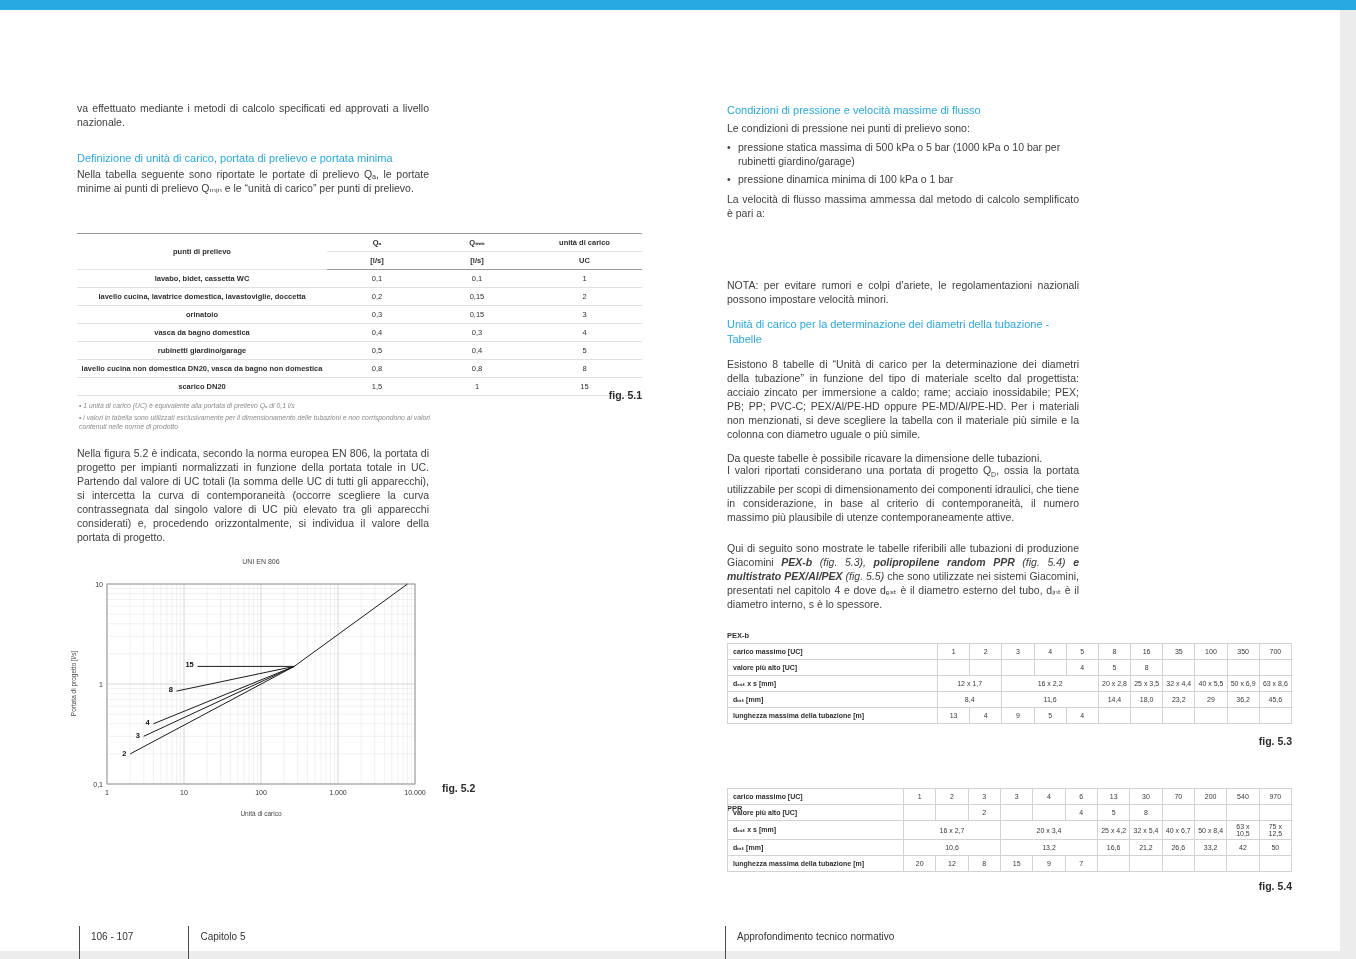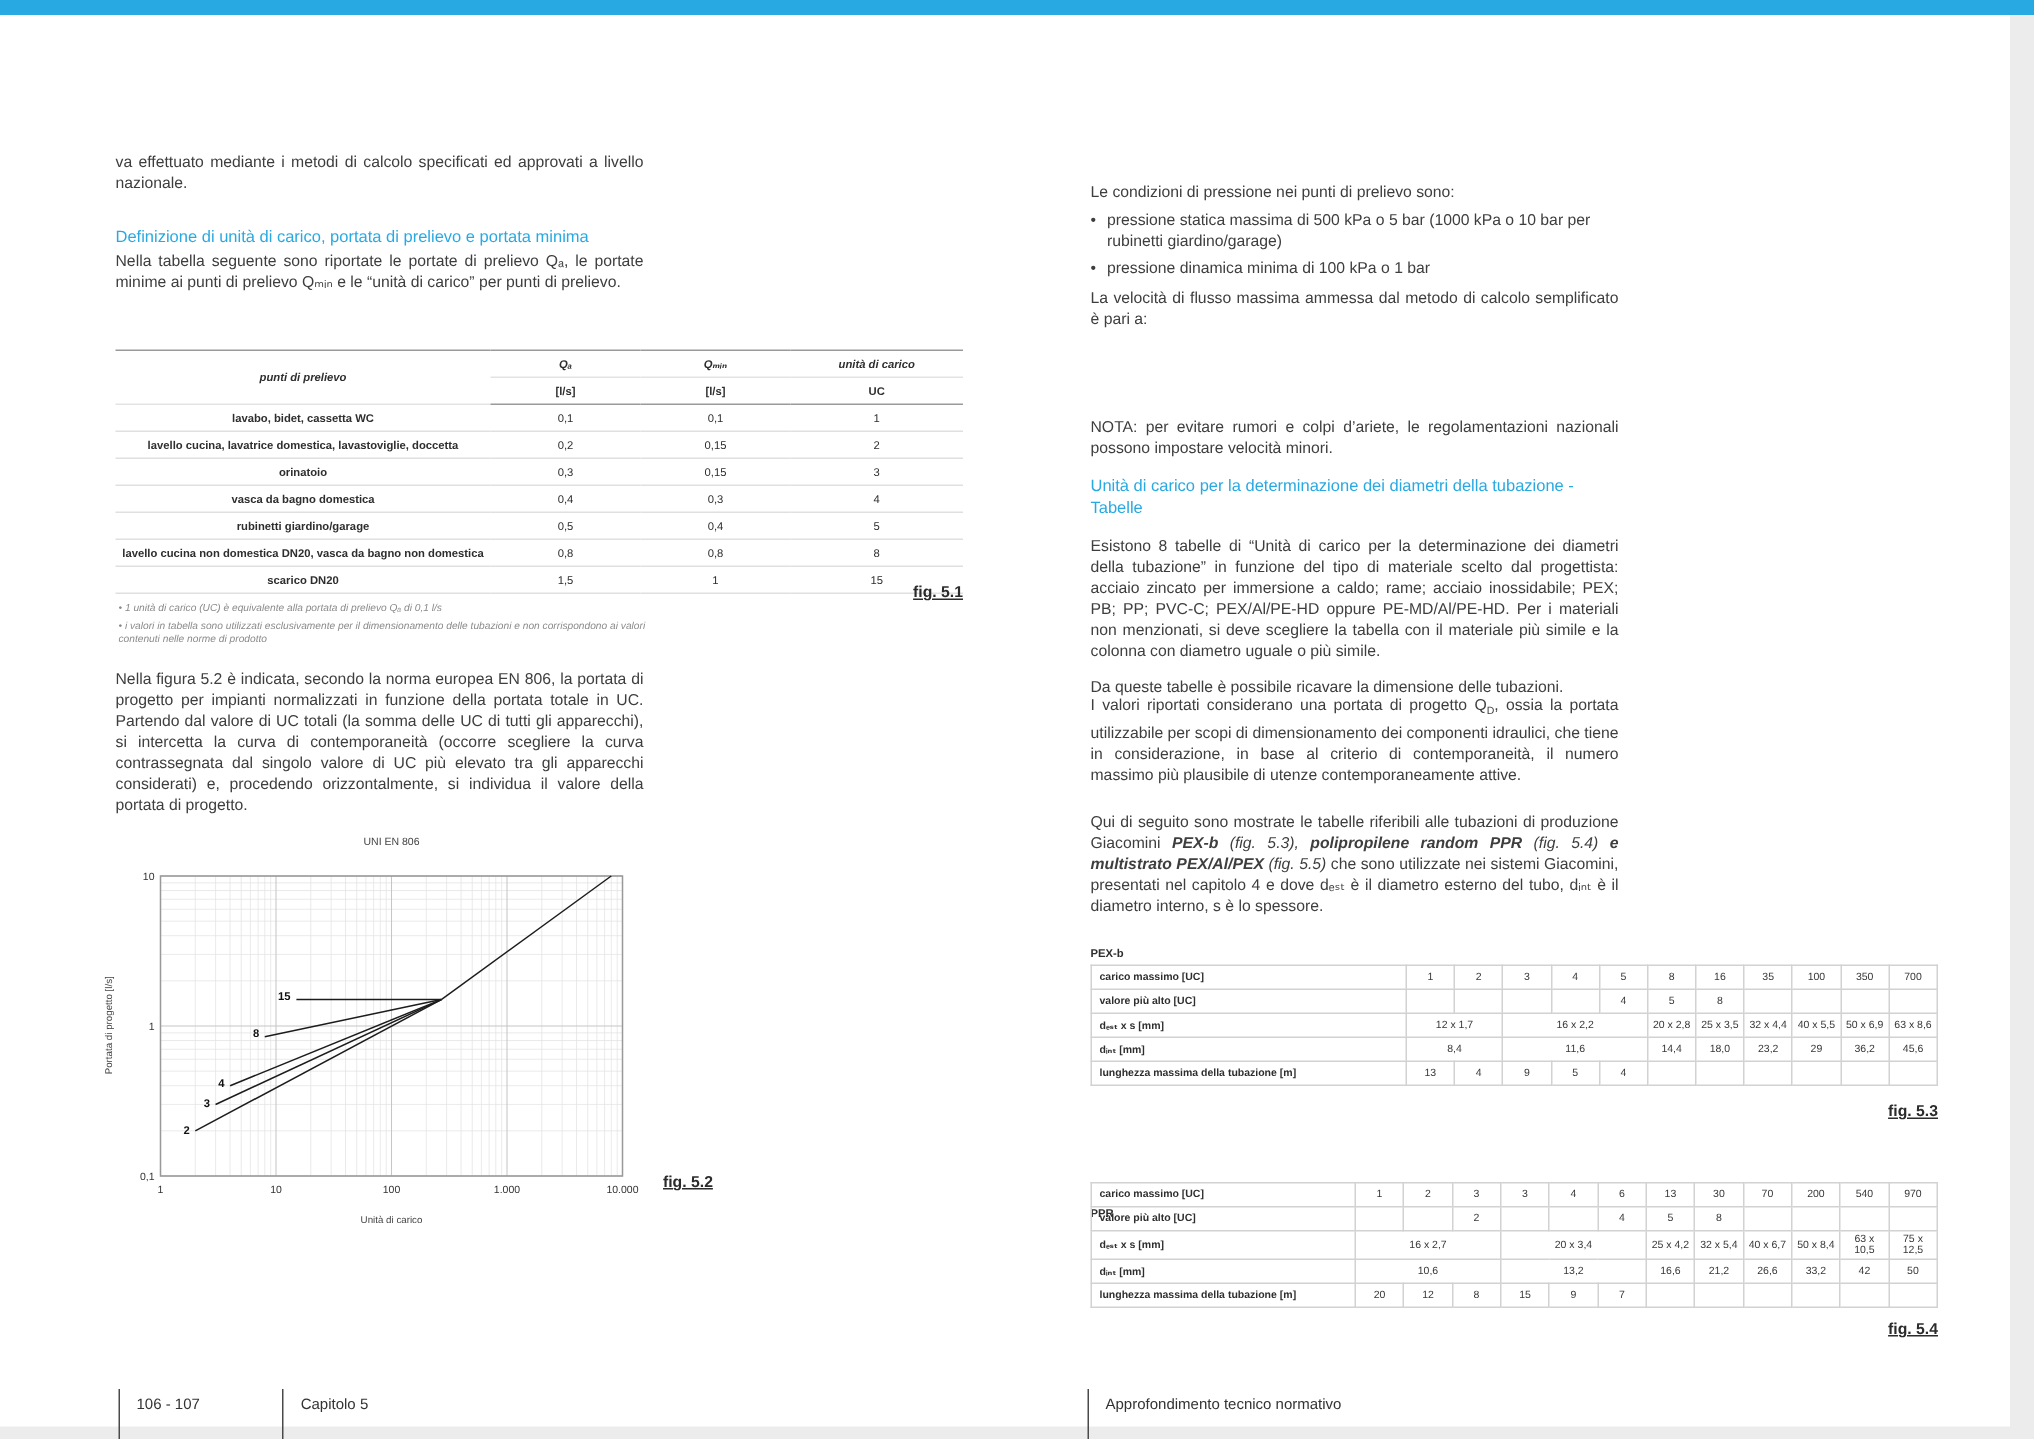--- a/index.html
+++ b/index.html
@@ -6,34 +6,34 @@
   html,body{width:1356px;height:959px;background:#ececec;font-family:"Liberation Sans","DejaVu Sans",sans-serif;overflow:hidden;}
   .sheet{position:absolute;left:0;top:0;width:1340px;height:951px;background:#ffffff;}
   .topbar{position:absolute;left:0;top:0;width:1356px;height:10px;background:var(--accent,#29a9e1);z-index:9;}
   .page{position:absolute;top:0;width:678px;height:951px;}
   #page-left{left:12px;}
   #page-right{left:678px;}
   .abs{position:absolute;}
   .body{font-size:10.5px;line-height:14px;color:#3e3e3e;}
   .just{text-align:justify;}
   .heading{color:var(--accent,#29a9e1);font-size:11px;line-height:15px;font-weight:400;}
-  .fig{font-size:10.5px;font-weight:bold;color:#2b2b2b;text-decoration:underline;}
+  .fig{font-size:10.5px;font-weight:bold;color:#2b2b2b;}
   .note{font-size:6.8px;font-style:italic;color:#8a8a8a;line-height:9.5px;margin-bottom:2px;}
   .bullet{position:relative;padding-left:11px;font-size:10.5px;line-height:14px;color:#3e3e3e;margin-bottom:4px;}
   .bullet::before{content:"•";position:absolute;left:0;top:0;}
   .bold{font-weight:normal;}
   .bi{font-weight:bold;font-style:italic;}
   .it{font-style:italic;}
   sub{font-size:7px;}
   
   .t1{border-collapse:collapse;table-layout:fixed;width:565px;font-size:7.5px;color:#2e2e2e;}
   .t1 th,.t1 td{padding:4px 4px;vertical-align:middle;}
   .t1 th{font-weight:bold;}
   .t1 thead tr:first-child{border-top:1px solid #9a9a9a;}
-  .t1 thead tr:first-child th{border-bottom:1px solid #e3e3e3;font-style:italic;}
+  .t1 thead tr:first-child th{border-bottom:1px solid #e3e3e3;}
   .t1 thead{border-bottom:1px solid #9a9a9a;}
   .t1 tbody tr{border-bottom:1px solid #e0e0e0;}
   .t1 .lbl{text-align:center;font-weight:bold;}
   .t1 .val{text-align:center;}
   
   .tg{border-collapse:collapse;table-layout:fixed;width:565px;font-size:7px;color:#383838;}
   .tg td{border:1px solid #d2d2d2;height:16px;padding:2px 3px;text-align:center;overflow:hidden;}
   .tg td.lbl{text-align:left;font-weight:bold;padding-left:5px;color:#2e2e2e;}
   .tg-title{font-size:7.5px;font-weight:bold;color:#2e2e2e;}
   
@@ -222,20 +222,21 @@
 
   <div class="abs" style="left:67px;top:926px">
     <span class="fcell" style="min-width:105px">106 - 107</span>
     <span class="fcell bold">Capitolo 5</span>
   </div>
 
 </div>
 
 <div class="page" id="page-right">
 
+  <h3 class="heading abs" style="left:49px;top:103px;width:440px">Condizioni di pressione e velocità massime di flusso</h3>
 
   <p class="body abs" style="left:49px;top:121px;width:352px">Le condizioni di pressione nei punti di prelievo sono:</p>
 
   <div class="abs" style="left:49px;top:140px;width:352px">
     <div class="bullet">pressione statica massima di 500 kPa o 5 bar (1000 kPa o 10 bar per rubinetti giardino/garage)</div>
     <div class="bullet">pressione dinamica minima di 100 kPa o 1 bar</div>
   </div>
 
   <p class="body just abs" style="left:49px;top:192px;width:352px">La velocità di flusso massima ammessa dal metodo di calcolo semplificato è pari a:</p>
 

